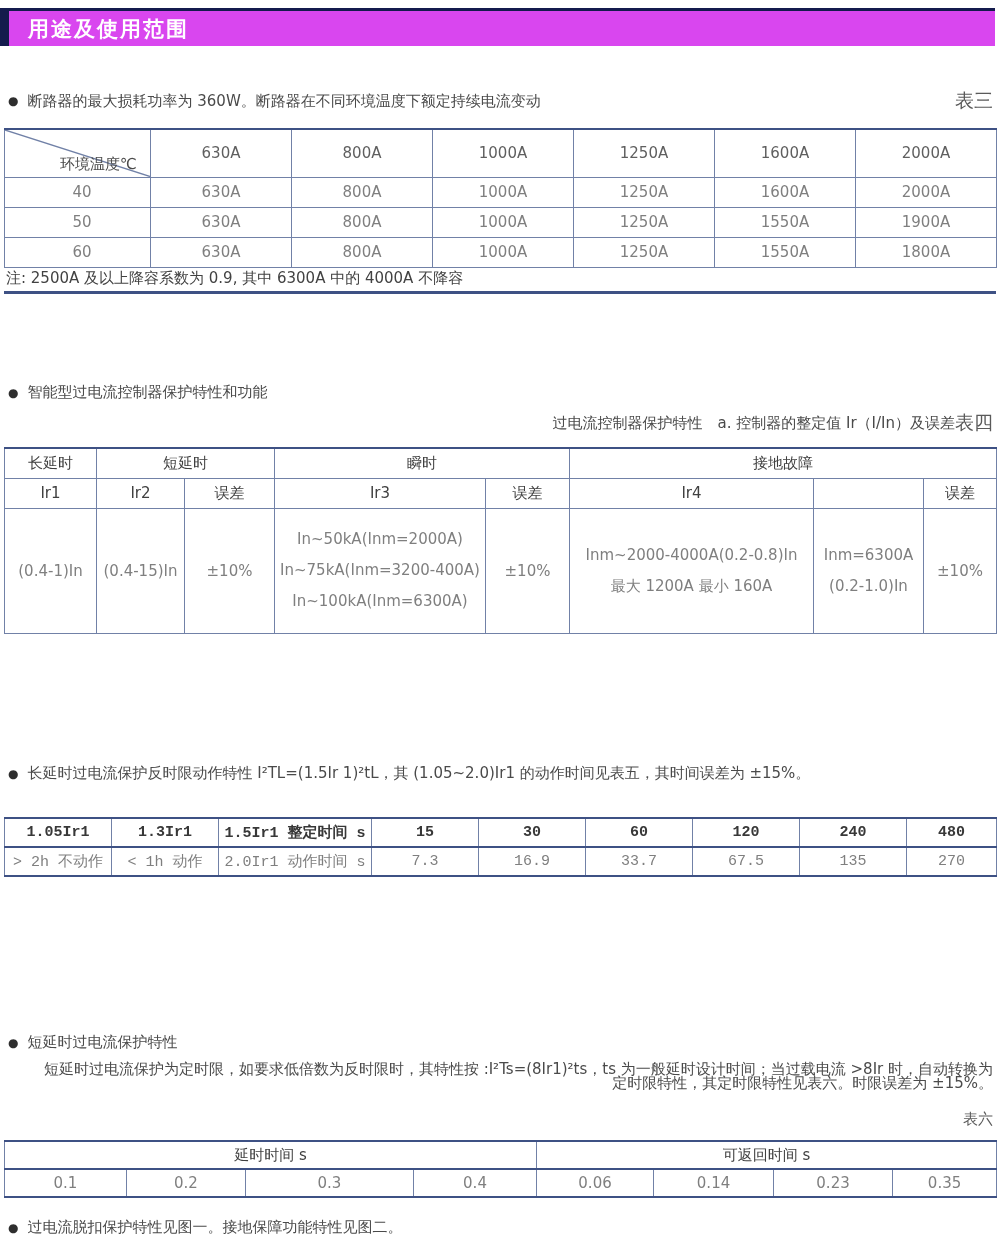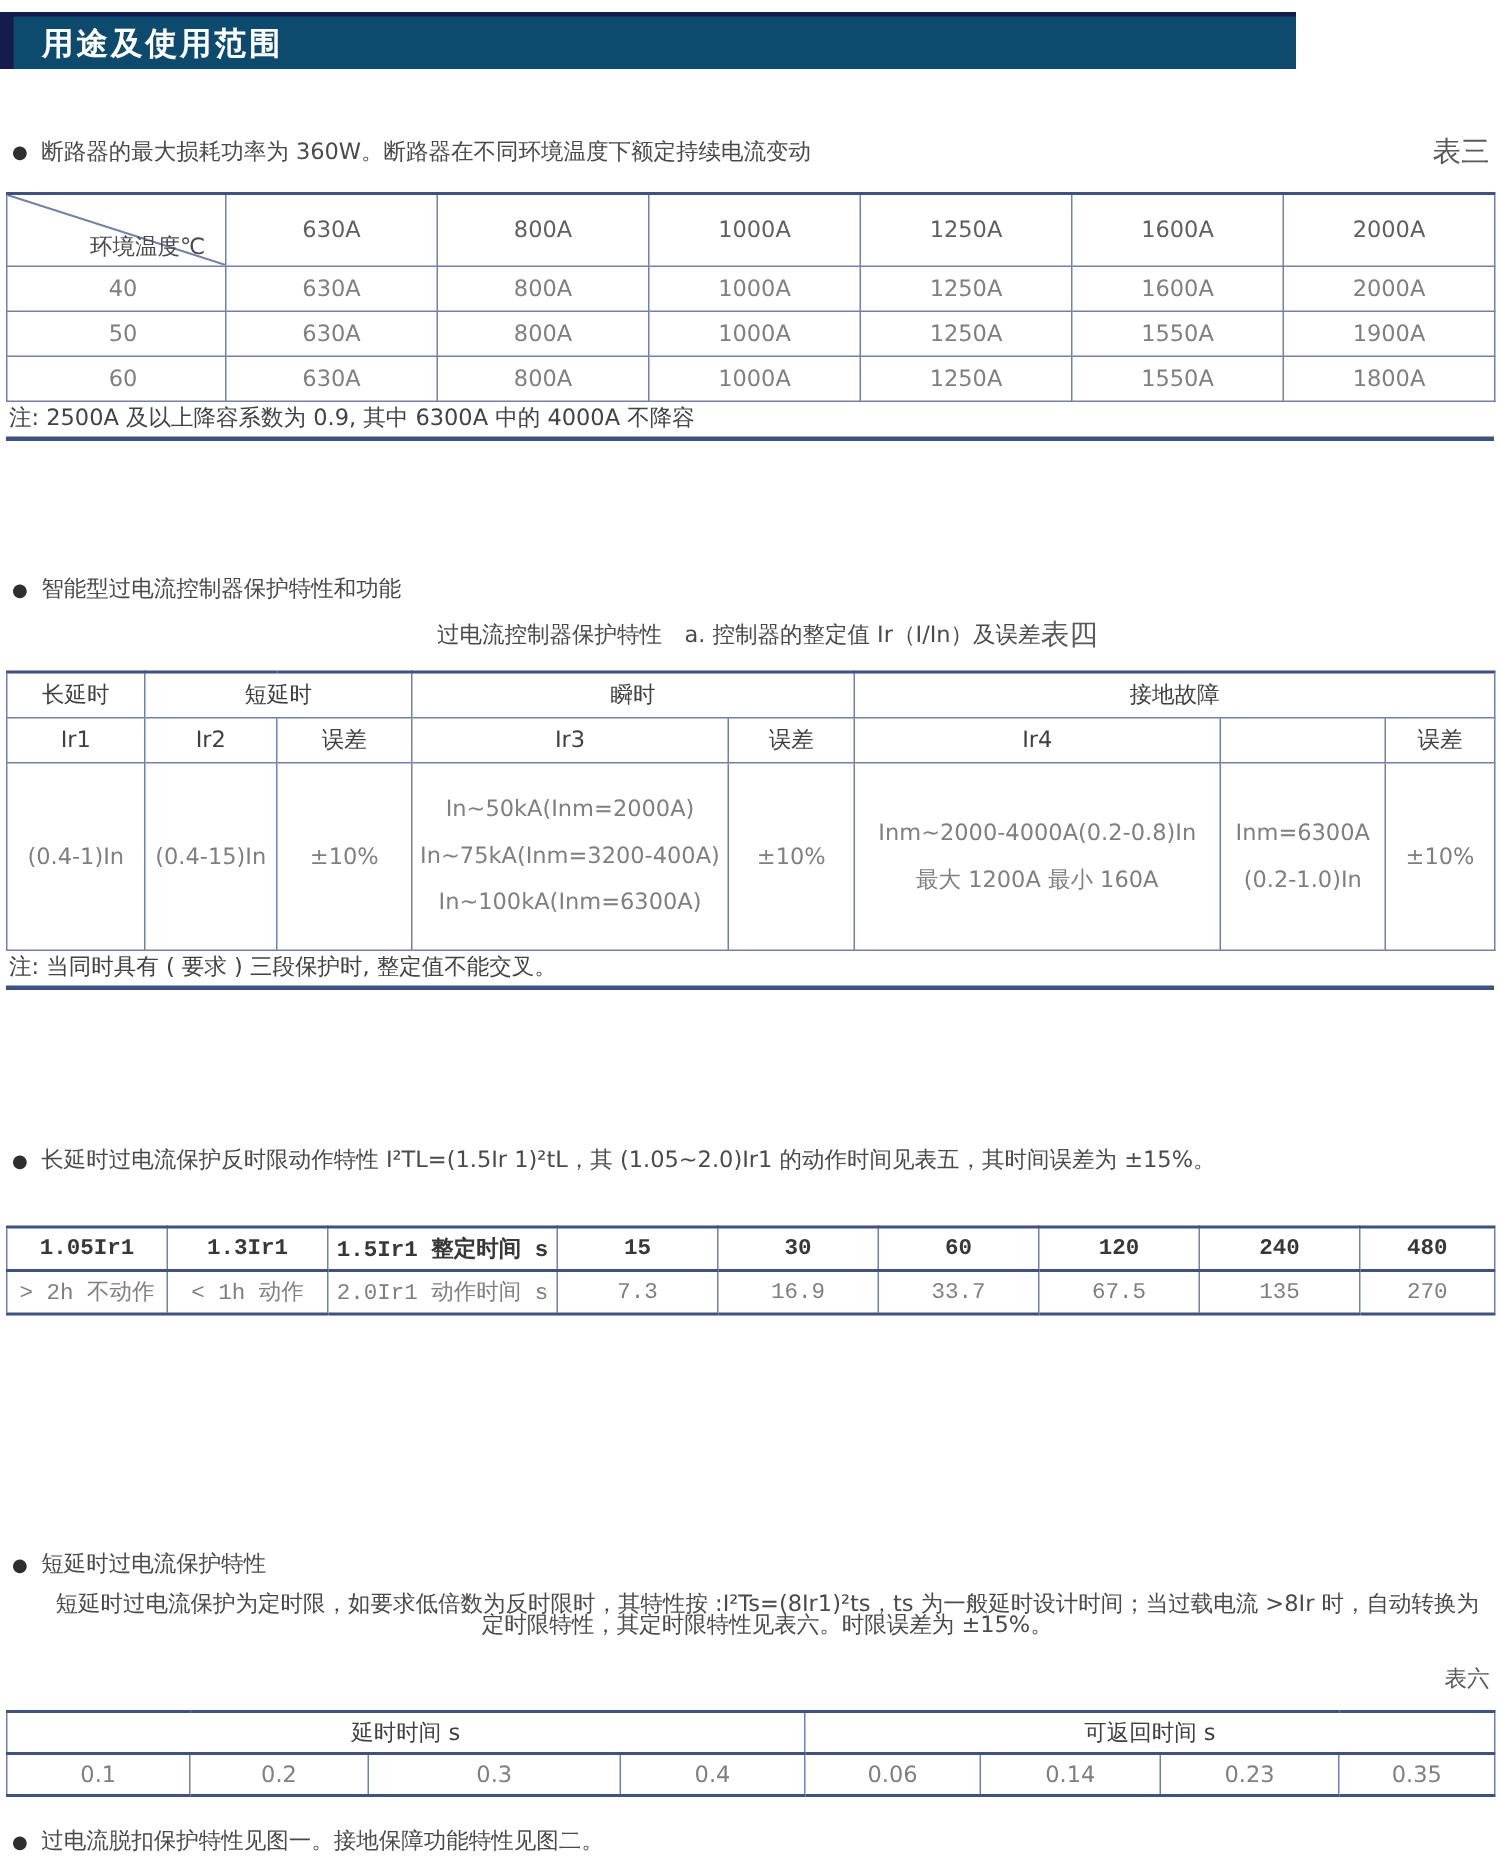--- a/index.html
+++ b/index.html
@@ -4,31 +4,31 @@
 <style>
   * { margin:0; padding:0; box-sizing:border-box; }
   body {
     width:1000px; height:1244px; background:#ffffff;
     font-family:"DejaVu Sans", sans-serif; position:relative;
   }
   .page { position:relative; width:1000px; height:1244px; overflow:hidden; background:#fff; }
 
   
   .title-bar {
-    position:absolute; top:8px; left:0; width:864px; height:38px;
-    background:#0c4a6e; border-top:3px solid #141b4d; border-left:9px solid #141b4d;
+    position:absolute; top:8px; left:0; width:995px; height:38px;
+    background:#d946ef; border-top:3px solid #141b4d; border-left:9px solid #141b4d;
     display:flex; align-items:center;
   }
   .title-bar .title {
     color:#ffffff; font-size:21px; font-weight:bold; padding-left:19px; letter-spacing:2px;
   }
 
   
   .line { position:absolute; left:8px; right:7px; display:flex; justify-content:space-between; align-items:center; }
-  .plain-line { position:absolute; left:6px; right:7px; display:flex; justify-content:center; align-items:center;margin-left:24px; }
+  .plain-line { position:absolute; left:6px; right:7px; display:flex; justify-content:flex-end; align-items:center;margin-left:24px; }
   .bullet-item { display:flex; align-items:center; font-size:15px; color:#4a4a4a; }
   .dot { font-size:12px; margin-right:9px; color:#2e2e2e; }
   .body-text { font-size:15px; color:#4a4a4a; }
   .tbl-label { font-size:19px; color:#5a5a5a; }
   .right-label { position:absolute; right:7px; font-size:15px; color:#5a5a5a; }
 
   
   table.tbl {
     position:absolute; left:4px; width:992px;
     border-collapse:collapse; table-layout:fixed;
@@ -192,21 +192,20 @@
         <span>最大 1200A 最小 160A</span>
       </td>
       <td class="multiline2">
         <span>Inm=6300A</span>
         <span>(0.2-1.0)In</span>
       </td>
       <td class="val">±10%</td>
     </tr>
   </tbody>
     </table>
-  <div class="note" style="top:632px;">注: 当同时具有 ( 要求 ) 三段保护时, 整定值不能交叉。</div>
 
   <div class="line" style="top:764px;">
     <span class="bullet-item">
       <span class="dot">●</span>
       <span>长延时过电流保护反时限动作特性 I²TL=(1.5Ir 1)²tL，其 (1.05~2.0)Ir1 的动作时间见表五，其时间误差为 ±15%。</span>
     </span>
   </div>
 
   <table class="tbl" style="top:817px;font-family:Liberation Mono, monospace;">
     <colgroup>

